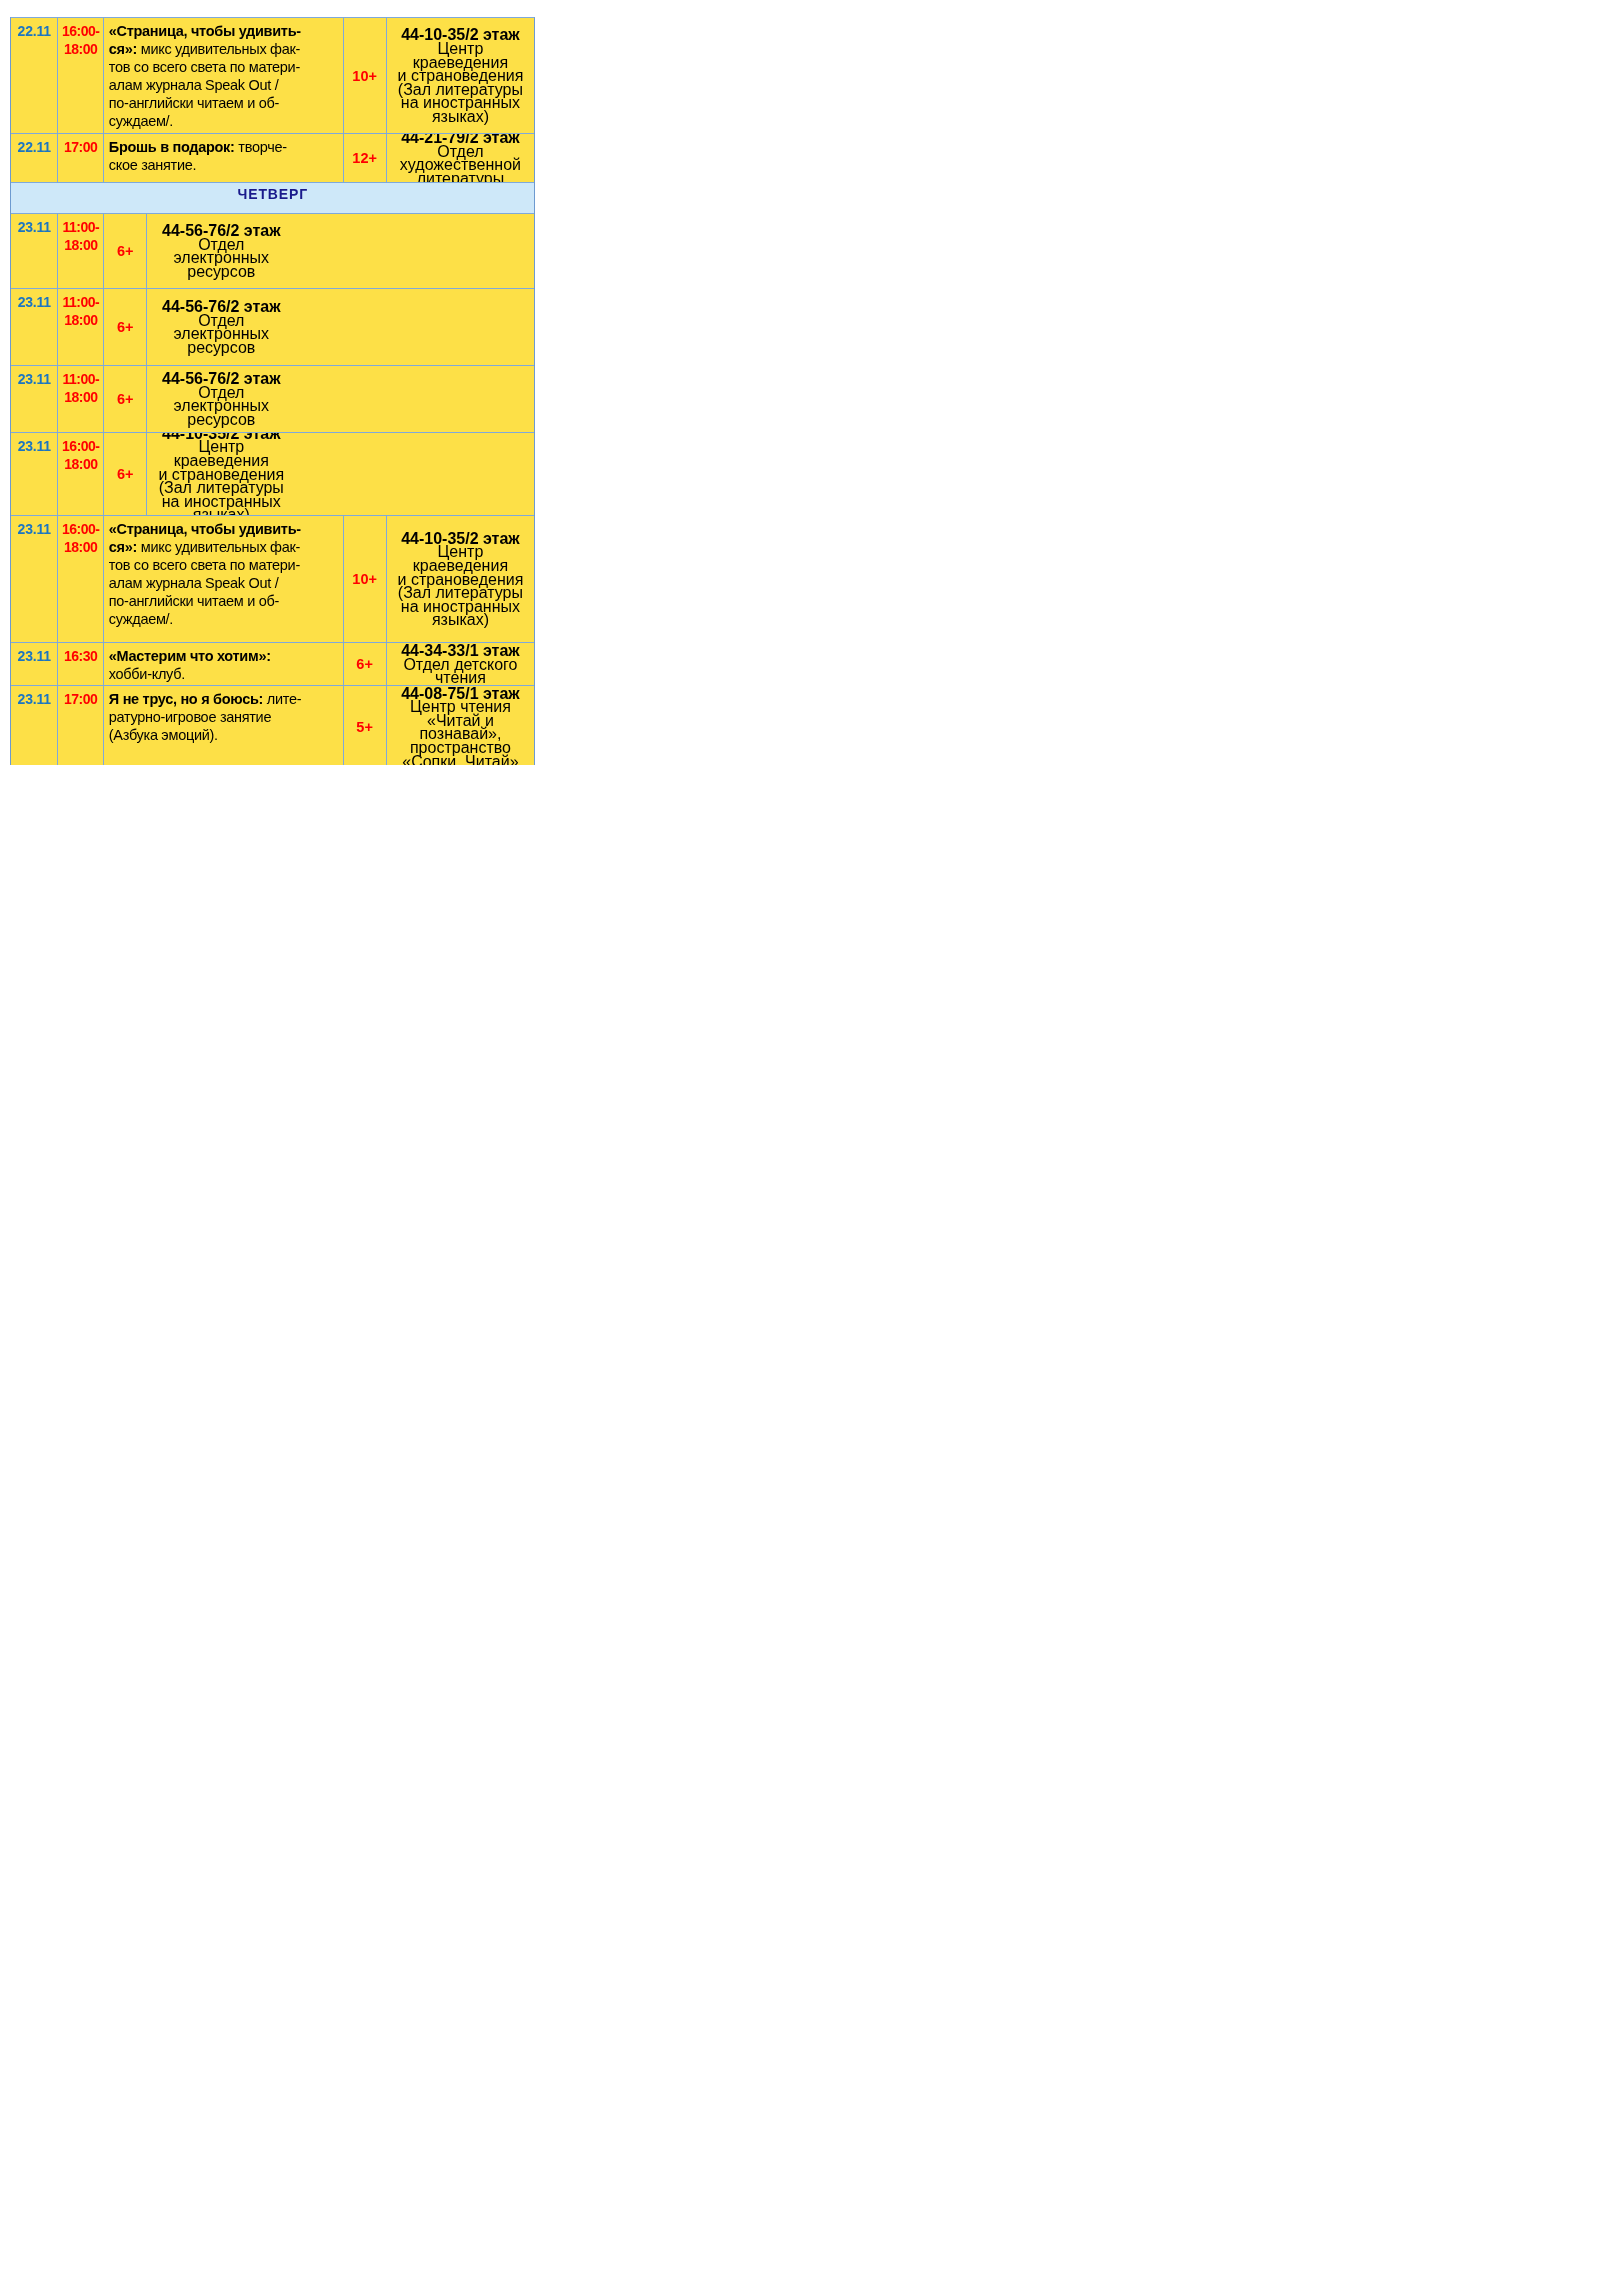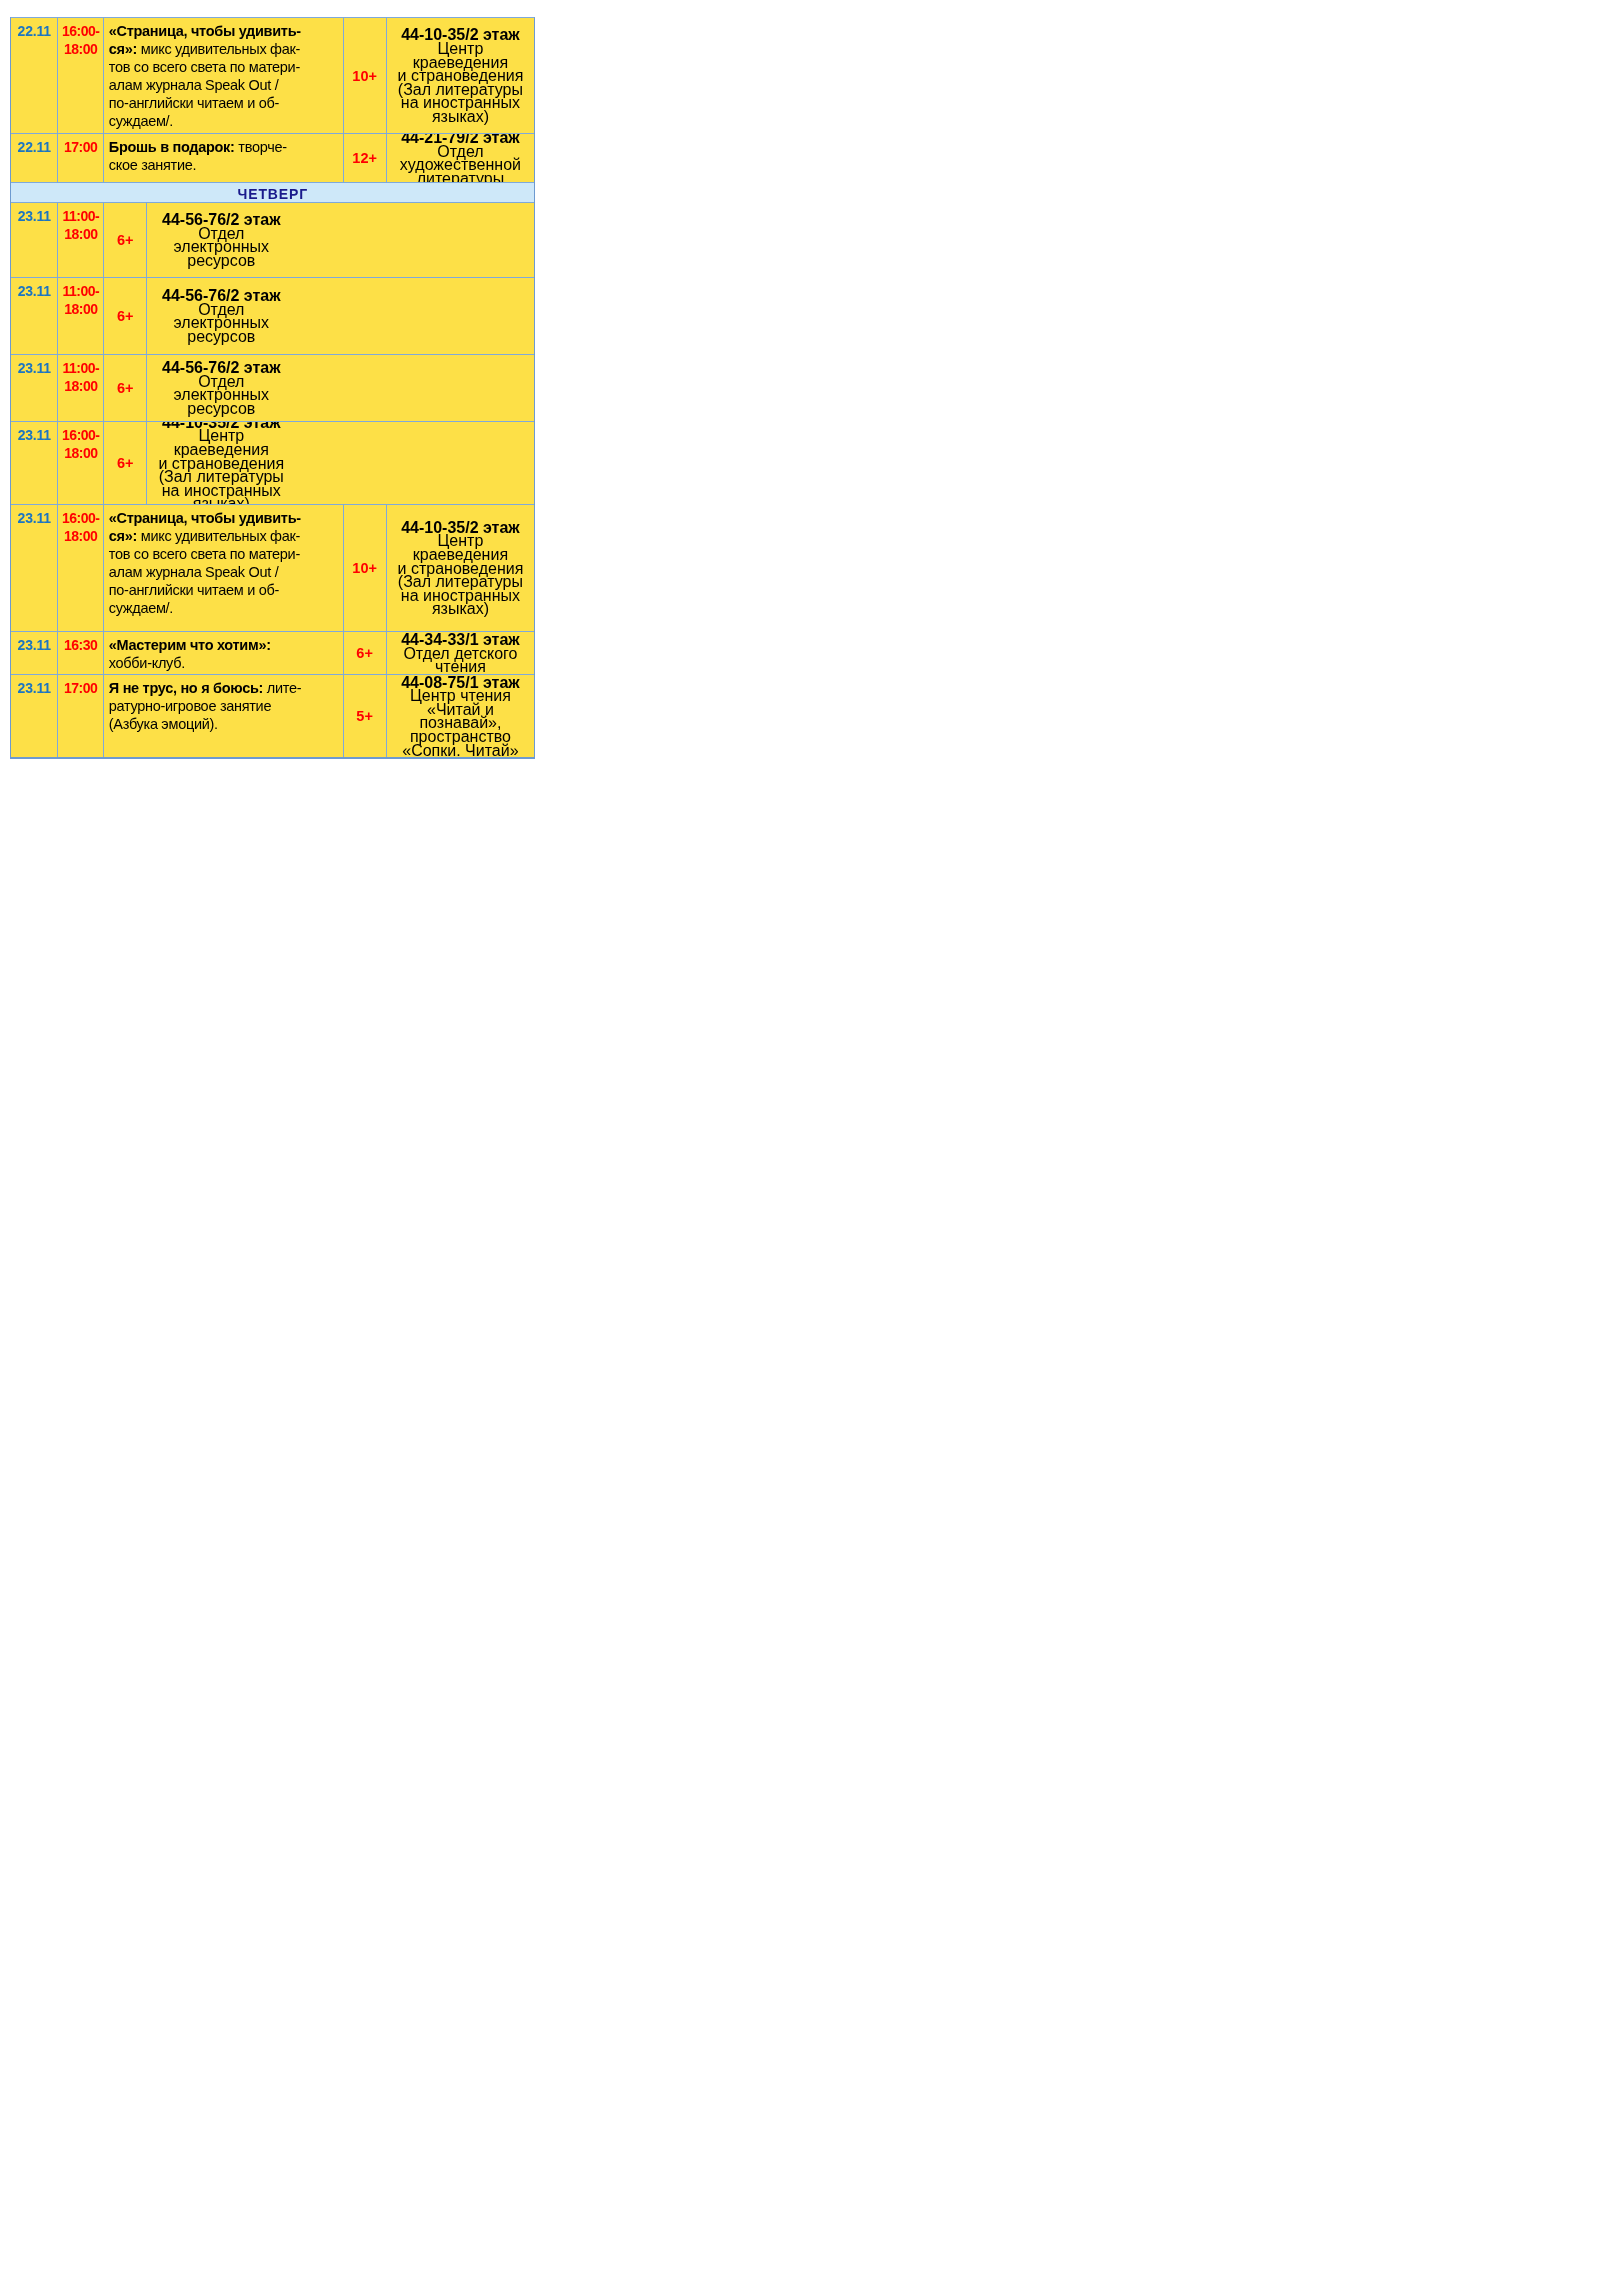--- a/index.html
+++ b/index.html
@@ -71,21 +71,21 @@
         <div class="e-line"><span class="b">Брошь в подарок:</span><span> творче-</span></div>
         <div class="e-line"><span>ское занятие.</span></div>
       </div>
       <div class="cell c-age">12+</div>
       <div class="cell c-loc">
         <div class="loc-line">44-21-79/2 этаж</div>
         <div class="loc-line">Отдел художественной</div>
         <div class="loc-line">литературы</div>
       </div>
     </div>
-    <div class="row band" style="height: 20px; line-height: 23.4px;">ЧЕТВЕРГ</div>
+    <div class="row band" style="height: 31px; line-height: 23.4px;">ЧЕТВЕРГ</div>
     <div class="row" style="height: 75px;">
       <div class="cell c-date">23.11</div>
       <div class="cell c-time">
         <div>11:00-</div>
         <div>18:00</div>
       </div>
       <div class="cell c-age">6+</div>
       <div class="cell c-loc">
         <div class="loc-line">44-56-76/2 этаж</div>
         <div class="loc-line">Отдел электронных</div>

